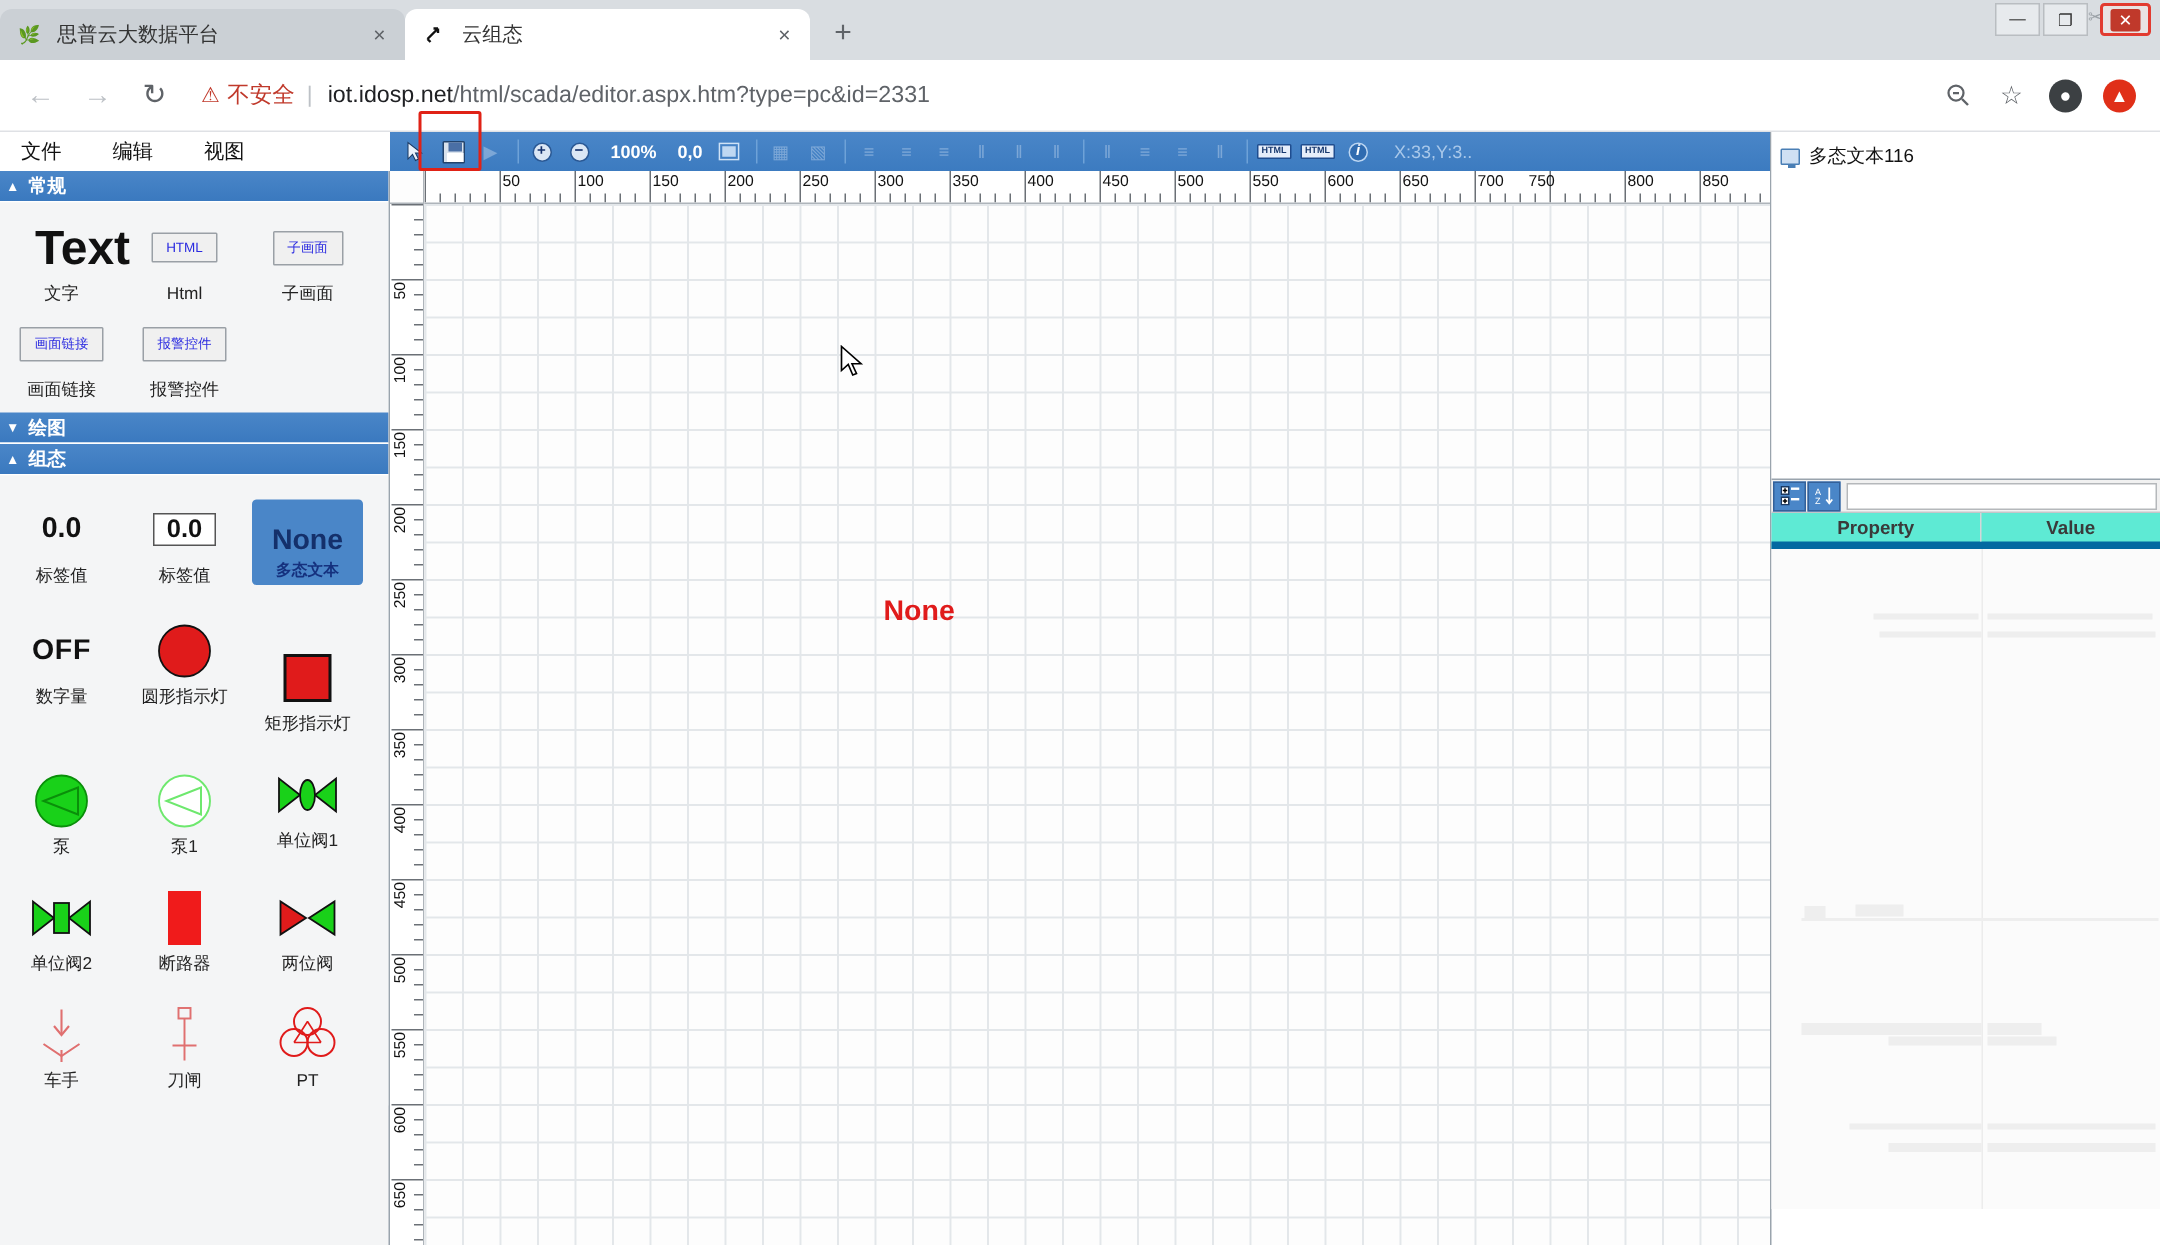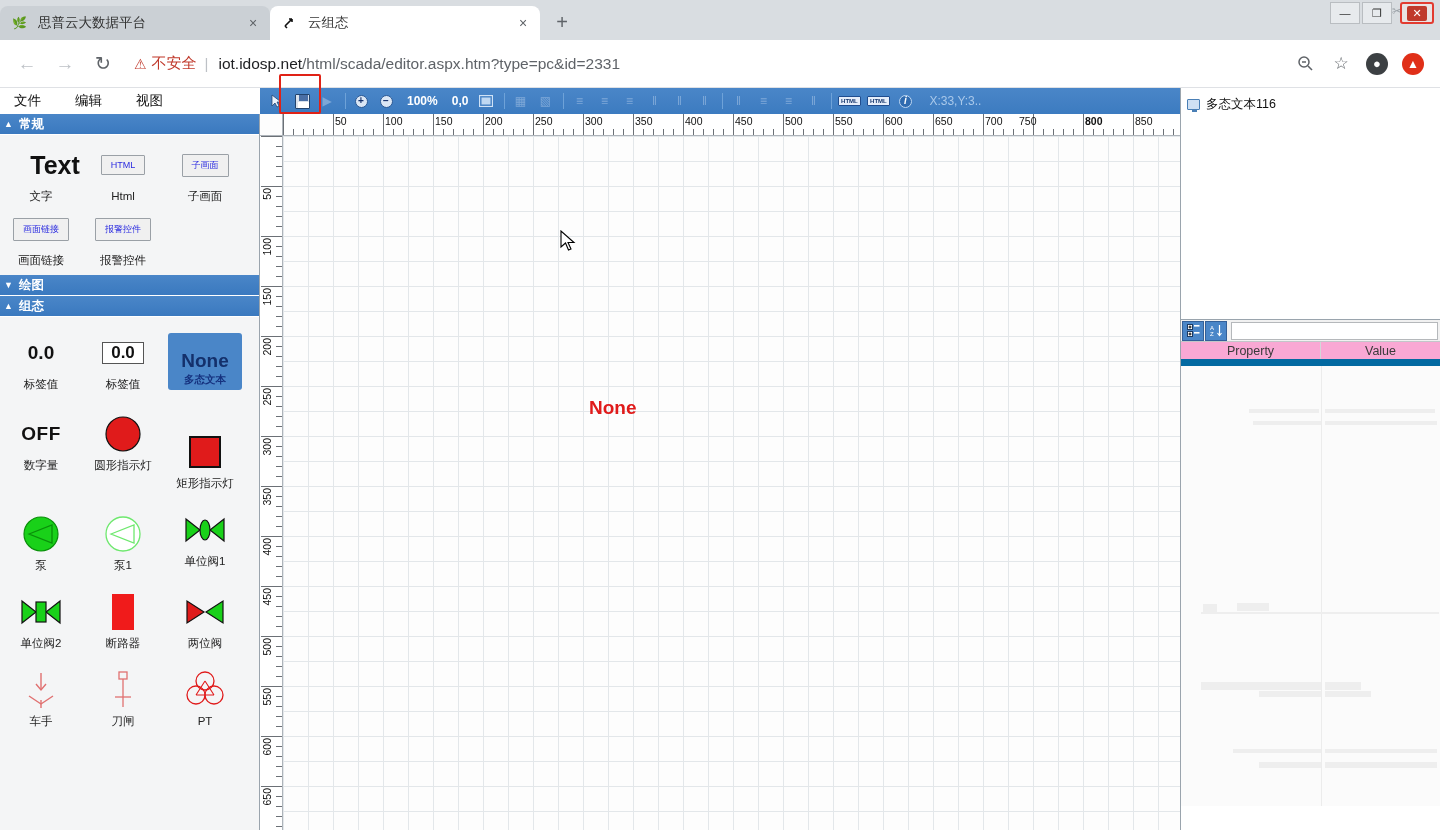--- a/index.html
+++ b/index.html
@@ -83,21 +83,21 @@
   .sect-header .arrow{ font-size:9px; margin-right:6px; }
   .sect-body{ background:#f4f5f6; }
 
   .grid3{ display:flex; flex-wrap:wrap; padding:8px 0 4px 0; }
   .cell{ width:82px; display:flex; flex-direction:column; align-items:center;
       margin-bottom:4px; }
   .cell .thumb{ height:44px; display:flex; align-items:center; justify-content:center; }
   .cell .cap{ font-size:11.5px; color:#222; text-align:center; line-height:1.15;
       margin-top:3px; width:80px; }
 
-  .txt-text{ font-size:25px; font-weight:bold; color:#111;margin-left:28px; }
+  .txt-text{ font-size:32px; font-weight:bold; color:#111;margin-left:28px; }
   .btn-thumb{ border:1px solid #9aa0a6; background:#f0f0f0; color:#2a2ae0;
       font-size:9px; padding:4px 9px; border-radius:1px; white-space:nowrap;}
   .btn-thumb.cn{ font-size:9px; }
   .val-bold{ font-size:19px; font-weight:bold; color:#111; }
   .val-box{ border:1px solid #555; background:#fff; font-size:17px; font-weight:bold;
       color:#111; padding:0px 8px; }
   .none-box{ background:#4a86c8; color:#14306b; font-weight:bold; font-size:19px;
       width:74px;height:57px; display:flex;align-items:center;justify-content:center;
       border-radius:3px; position:relative;}
   .none-box .sub{ position:absolute; bottom:3px; left:0; right:0; text-align:center;
@@ -156,21 +156,21 @@
   .tree-item{ display:flex; align-items:center; font-size:12.5px; color:#111; }
   .monitor-ic{ width:13px;height:11px;border:1.5px solid #4a7fb5;background:#cfe0f3;
       margin-right:6px;position:relative;border-radius:1px;}
   .monitor-ic:after{content:"";position:absolute;left:4px;bottom:-3px;width:5px;height:2px;background:#4a7fb5;}
 
   .propbar{ height:22px; display:flex; align-items:center; background:#f1f1f1;
       border-bottom:1px solid #c3c6c9; }
   .pb-btn{ width:22px;height:20px;display:flex;align-items:center;justify-content:center;
       background:#4a86c8; color:#fff; font-size:10px; margin-left:1px; border:1px solid #336099;}
   .pb-field{ flex:1; height:18px; background:#fff; border:1px solid #b5b8bb; margin:0 2px 0 4px;}
-  .propheadrow{ height:24px; display:flex; border-bottom:7px solid #0369a1; background:#f9a8d4;}
+  .propheadrow{ height:24px; display:flex; border-bottom:5px solid #0369a1; background:#5eead4;font-weight:bold;}
   .ph{ font-size:12.5px; color:#3a3a3a; display:flex; align-items:center; justify-content:center;}
   .ph.a{ width:140px; border-right:1px solid #d4d6d8;}
   .ph.b{ flex:1; }
   .propbody{ height:440px; position:relative; background:#fbfbfb;}
   .ghost{ position:absolute; background:#eeeeee; }
   .propbody .col-sep{ position:absolute; left:140px; top:0; bottom:0; width:1px; background:#ececec;}
 </style>
 </head>
 <body>
 
@@ -589,21 +589,21 @@
           <div class="lbl" style="left: 302px;">300</div>
           <div class="lbl" style="left: 352px;">350</div>
           <div class="lbl" style="left: 402px;">400</div>
           <div class="lbl" style="left: 452px;">450</div>
           <div class="lbl" style="left: 502px;">500</div>
           <div class="lbl" style="left: 552px;">550</div>
           <div class="lbl" style="left: 602px;">600</div>
           <div class="lbl" style="left: 652px;">650</div>
           <div class="lbl" style="left: 702px;">700</div>
           <div class="lbl" style="left: 736px;">750</div>
-          <div class="lbl" style="left: 802px; font-weight: bold;">800</div>
+          <div class="lbl" style="left: 802px;">800</div>
           <div class="lbl" style="left: 852px;">850</div>
         </div>
     </div>
 
     <div class="canvasrow">
       <div class="vruler" id="vruler">
           <div class="tick" style="top: 0px; width: 21px;"></div>
           <div class="tick" style="top: 10px; width: 6px;"></div>
           <div class="tick" style="top: 20px; width: 6px;"></div>
           <div class="tick" style="top: 30px; width: 6px;"></div>

